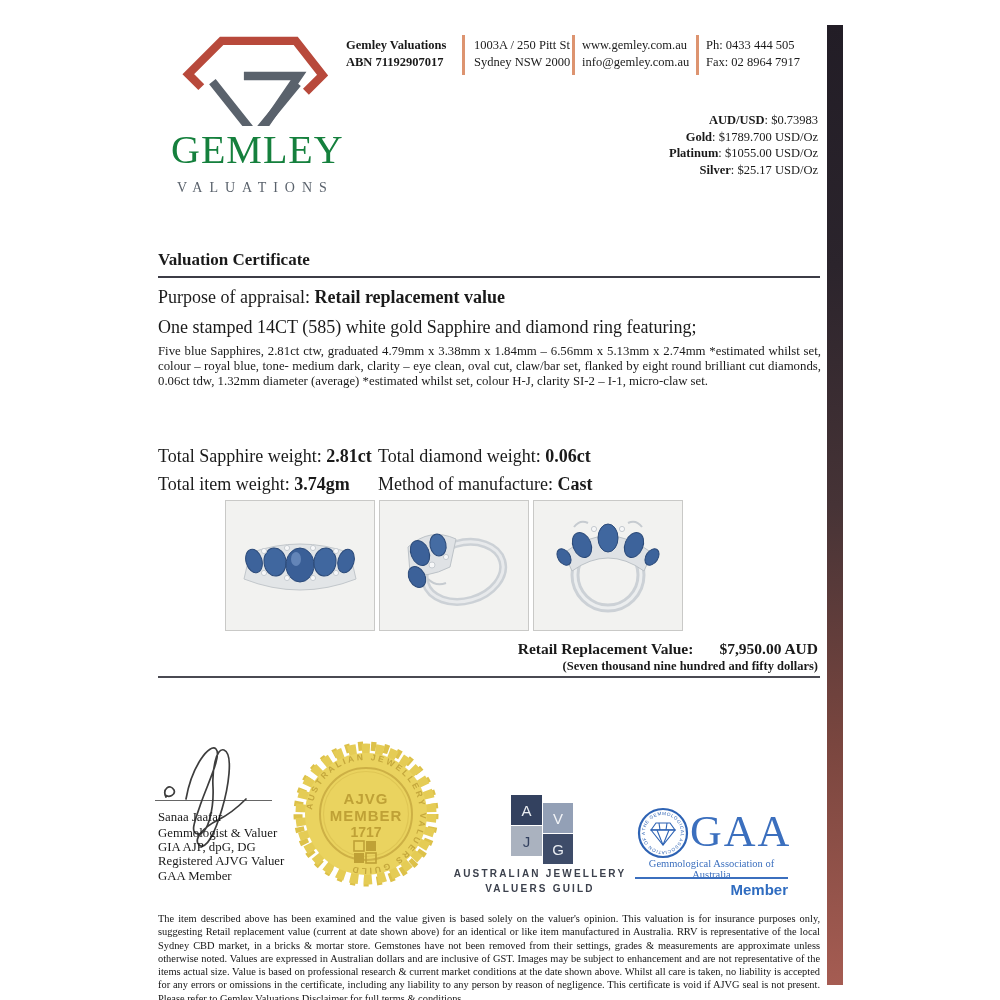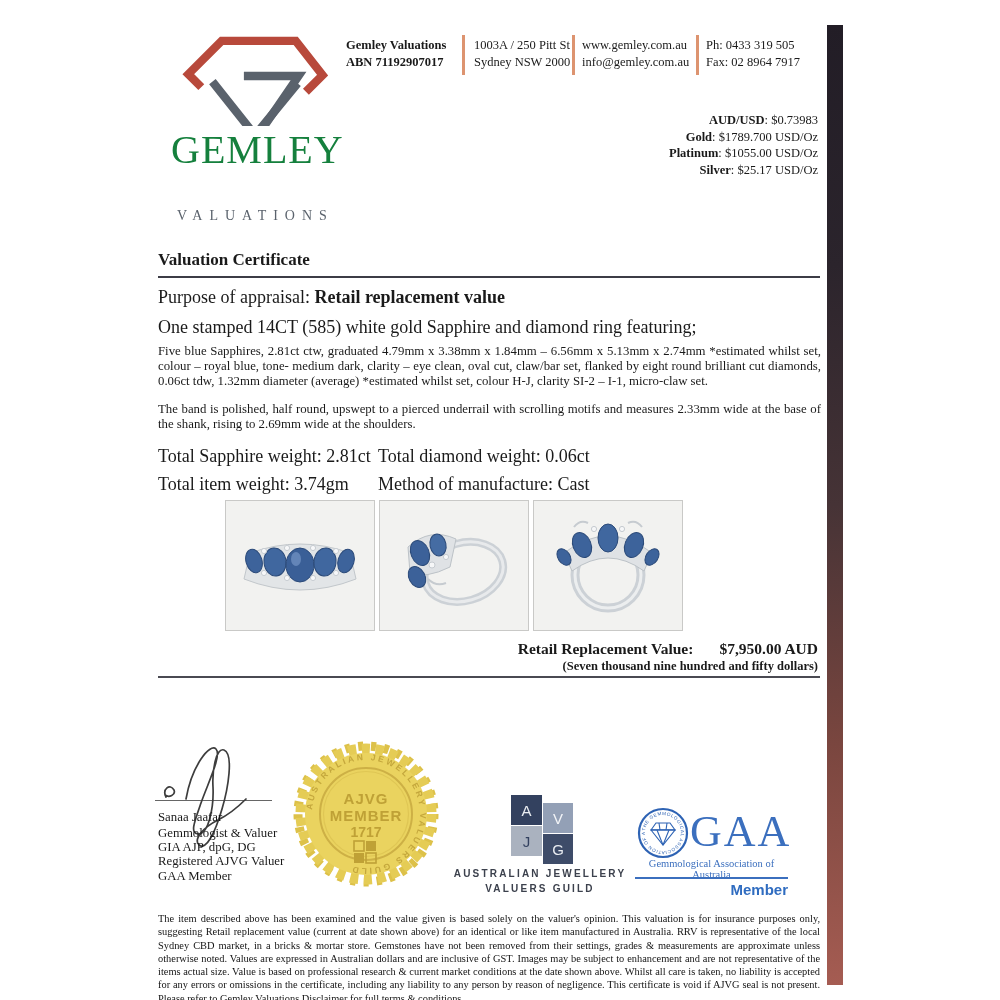--- a/index.html
+++ b/index.html
@@ -4,36 +4,36 @@
 <style>
   html,body{margin:0;padding:0;background:#fff;}
   .page{position:relative;width:1000px;height:1000px;background:#ffffff;
         font-family:"Liberation Serif",serif;color:#1a1a1a;overflow:hidden;}
   .abs{position:absolute;}
   
   .scan-bar{left:827px;top:25px;width:16px;height:960px;
     background:linear-gradient(180deg,#221d26 0%,#2b242c 25%,#463336 50%,#7a463f 75%,#a55c52 100%);}
   
   .logo-word{left:171px;top:126px;font-size:40px;color:#15803d;letter-spacing:1px;}
-  .logo-sub{left:177px;top:208px;font-size:14px;color:#5a626c;letter-spacing:7px;}
+  .logo-sub{left:177px;top:180px;font-size:14px;color:#5a626c;letter-spacing:7px;}
   .hdr-col{top:37px;font-size:12.5px;line-height:17px;}
   .hdr-col.bold{font-weight:bold;}
   .hdr-sep{top:35px;width:2.5px;height:40px;background:#dd9470;}
   .rates{right:182px;top:100px;text-align:right;font-size:12.5px;line-height:16.5px;margin-top:12px;}
   .rates b{font-weight:bold;}
   .meta{right:182px;top:184px;text-align:right;font-size:12.5px;line-height:15.5px;}
   sup{font-size:8px;vertical-align:6px;}
   
   .doc-title{left:158px;top:250px;width:662px;font-size:17px;font-weight:bold;}
   .rule{left:158px;width:662px;height:2px;background:#3c3c46;}
   .rule-thin{left:158px;width:662px;height:1.5px;background:#4a4a52;}
   
   .body-line{left:158px;width:663px;font-size:18px;}
   .para{left:158px;width:663px;font-size:12.8px;line-height:15px;text-align:justify;}
-  .spec b{font-weight:normal;}
+  .spec b{font-weight:bold;}
   
   .photo{top:500px;width:150px;height:131px;background:#f2f2f0;border:1px solid #c9c9c7;box-sizing:border-box;}
   
   .val-line{right:182px;top:640px;font-size:15.5px;font-weight:bold;white-space:nowrap;}
   .val-amount{margin-left:26px;}
   .val-words{right:182px;top:659px;font-size:12.5px;font-weight:bold;}
   
   .sig-line{left:155px;top:800px;width:117px;height:1px;background:#666;}
   .sig-name{left:158px;top:810px;font-size:12.8px;font-weight:normal;}
   .sig-titles{left:158px;top:826px;font-size:12.8px;line-height:14.2px;}
@@ -72,41 +72,40 @@
     <div>1003A / 250 Pitt St</div>
     <div>Sydney NSW 2000</div>
   </div>
   <div class="abs hdr-sep" style="left:572px;"></div>
   <div class="abs hdr-col" style="left:582px;">
     <div>www.gemley.com.au</div>
     <div>info@gemley.com.au</div>
   </div>
   <div class="abs hdr-sep" style="left:696px;"></div>
   <div class="abs hdr-col" style="left:706px;">
-    <div>Ph: 0433 319 505</div>
+    <div>Ph: 0433 444 505</div>
     <div>Fax: 02 8964 7917</div>
   </div>
 
   <div class="abs rates">
     <div><b>AUD/USD</b>: <span>$0.73983</span></div>
     <div><b>Gold</b>: <span>$1789.700 USD/Oz</span></div>
     <div><b>Platinum</b>: <span>$1055.00 USD/Oz</span></div>
     <div><b>Silver</b>: <span>$25.17 USD/Oz</span></div>
   </div>
 
 
   <div class="abs doc-title">Valuation Certificate</div>
   <div class="abs rule" style="top:276px;"></div>
 
   <div class="abs body-line" style="top:287px;">
     <span>Purpose of appraisal: </span><b>Retail replacement value</b>
   </div>
   <div class="abs body-line" style="top:317px;">One stamped 14CT (585) white gold Sapphire and diamond ring featuring;</div>
   <div class="abs para" style="top:344px;">Five blue Sapphires, 2.81ct ctw, graduated 4.79mm x 3.38mm x 1.84mm – 6.56mm x 5.13mm x 2.74mm *estimated whilst set, colour – royal blue, tone- medium dark, clarity – eye clean, oval cut, claw/bar set, flanked by eight round brilliant cut diamonds, 0.06ct tdw, 1.32mm diameter (average) *estimated whilst set, colour H-J, clarity SI-2 – I-1, micro-claw set.</div>
-  <div class="abs para" style="top:402px;">The band is polished, half round, upswept to a pierced underrail with scrolling motifs and measures 2.33mm wide at the base of the shank, rising to 2.69mm wide at the shoulders.</div>
 
   <div class="abs body-line spec" style="top:446px;">
     <span>Total Sapphire weight: </span><b>2.81ct</b>
   </div>
   <div class="abs body-line spec" style="top:446px;left:378px;width:443px;">
     <span>Total diamond weight: </span><b>0.06ct</b>
   </div>
   <div class="abs body-line spec" style="top:474px;">
     <span>Total item weight: </span><b>3.74gm</b>
   </div>

